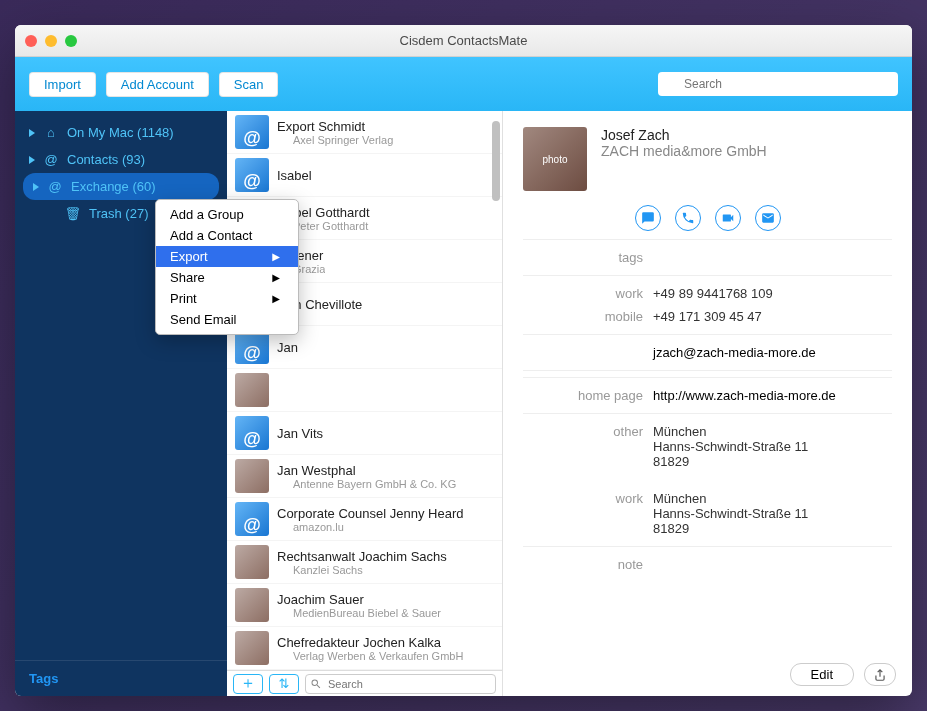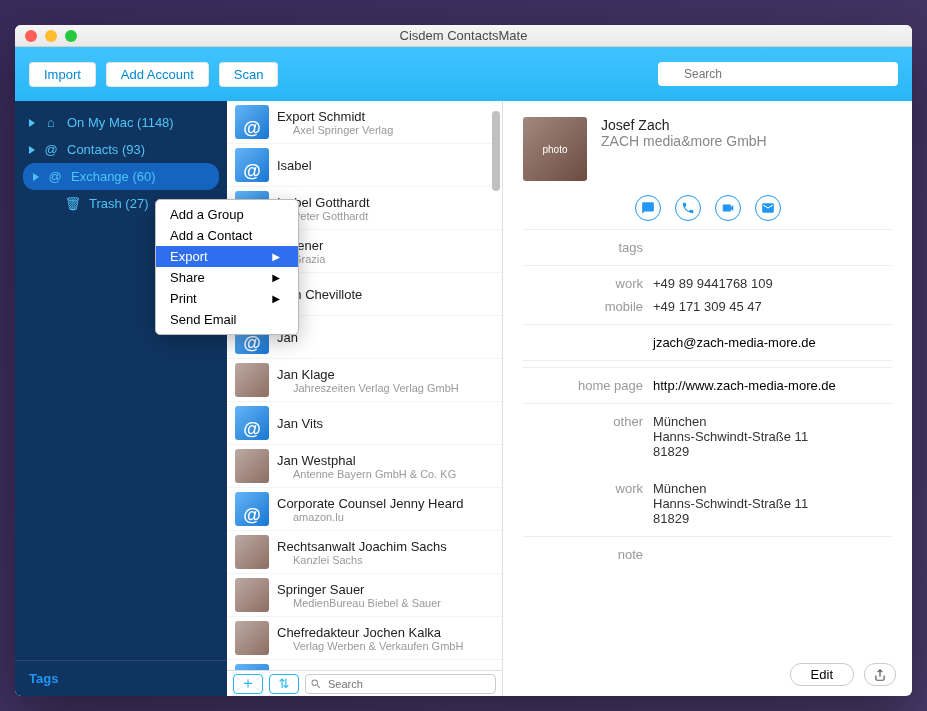--- a/index.html
+++ b/index.html
@@ -1,18 +1,18 @@
 <!DOCTYPE html>
 <html><head>
 <meta charset="utf-8">
 <style>
 * { margin: 0; padding: 0; box-sizing: border-box; font-family: -apple-system, "Helvetica Neue", Arial, sans-serif; }
 body { background: linear-gradient(135deg, #3a2a5a, #4a3a6a); width: 927px; height: 711px; padding: 25px 15px 15px 15px; }
 .window { width: 897px; height: 671px; background: #fff; border-radius: 6px; box-shadow: 0 20px 60px rgba(0,0,0,.4); overflow: hidden; display: flex; flex-direction: column; position: relative; }
-.titlebar { height: 22px; background: linear-gradient(#f6f6f6,#e8e8e8); border-bottom: 1px solid #d0d0d0; display: flex; align-items: center; position: relative; }
+.titlebar { height: 32px; background: linear-gradient(#f6f6f6,#e8e8e8); border-bottom: 1px solid #d0d0d0; display: flex; align-items: center; position: relative; }
 .traffic { display: flex; gap: 8px; padding-left: 10px; }
 .dot { width: 12px; height: 12px; border-radius: 50%; }
 .dot.r { background: #ff5f57; } .dot.y { background: #febc2e; } .dot.g { background: #28c840; }
 .title { position: absolute; left: 0; right: 0; text-align: center; font-size: 13px; color: #4a4a4a; }
 .toolbar { height: 54px; background: linear-gradient(#40c4ff,#29b6f6); display: flex; align-items: center; padding: 0 14px; gap: 10px; }
 .tbtn { background: #fff; border: 1px solid rgba(0,0,0,.1); border-radius: 4px; padding: 4px 14px; font-size: 13px; color: #0288d1; cursor: pointer; }
 .toolbar-spacer { flex: 1; }
 .search-top { width: 240px; height: 24px; border-radius: 4px; border: none; background: #fff; padding: 0 8px 0 26px; font-size: 12px; position: relative; }
 .search-wrap { position: relative; }
 .search-wrap svg { position: absolute; left: 6px; top: 5px; width: 14px; height: 14px; fill: #888; }
@@ -150,24 +150,20 @@
             </div>
           </div>
           <div class="cl-row">
             <div class="cl-avatar">@</div>
             <div class="cl-txt">
               <div class="cl-name">Jan</div>
             </div>
           </div>
           <div class="cl-row">
             <div class="cl-avatar photo"></div>
-            <div class="cl-txt">
-              <div class="cl-name">Jan Klage</div>
-              <div class="cl-sub">Jahreszeiten Verlag Verlag GmbH</div>
-            </div>
           </div>
           <div class="cl-row">
             <div class="cl-avatar">@</div>
             <div class="cl-txt">
               <div class="cl-name">Jan Vits</div>
             </div>
           </div>
           <div class="cl-row">
             <div class="cl-avatar photo"></div>
             <div class="cl-txt">
@@ -185,21 +181,21 @@
           <div class="cl-row">
             <div class="cl-avatar photo"></div>
             <div class="cl-txt">
               <div class="cl-name">Rechtsanwalt Joachim Sachs</div>
               <div class="cl-sub">Kanzlei Sachs</div>
             </div>
           </div>
           <div class="cl-row">
             <div class="cl-avatar photo"></div>
             <div class="cl-txt">
-              <div class="cl-name">Springer Sauer</div>
+              <div class="cl-name">Joachim Sauer</div>
               <div class="cl-sub">MedienBureau Biebel &amp; Sauer</div>
             </div>
           </div>
           <div class="cl-row">
             <div class="cl-avatar photo"></div>
             <div class="cl-txt">
               <div class="cl-name">Chefredakteur Jochen Kalka</div>
               <div class="cl-sub">Verlag Werben &amp; Verkaufen GmbH</div>
             </div>
           </div>

